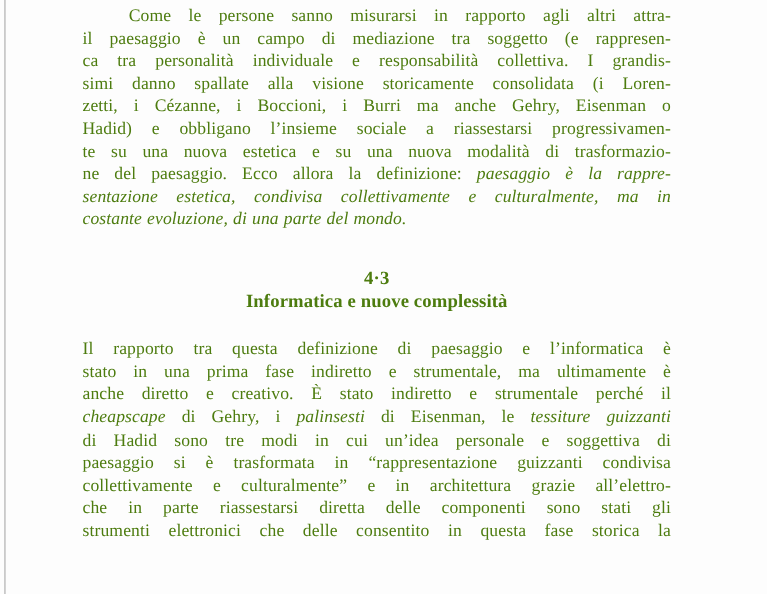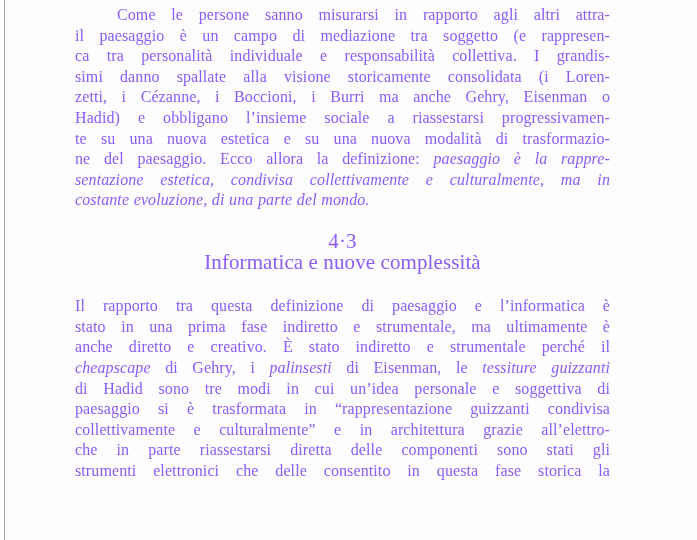--- a/index.html
+++ b/index.html
@@ -6,21 +6,21 @@
   html, body {
     width: 697px; height: 540px;
     background: #fdfdfd;
     overflow: hidden;
   }
   .page {
     position: relative;
     width: 623px; height: 540px;
     background: #fdfdfd;
     font-family: "Liberation Serif", "DejaVu Serif", serif;
-    color: #8b5cf6;
+    color: #4d7c0f;
   }
   .edge-line {
     position: absolute;
     left: 4px; top: 0;
     width: 1px; height: 540px;
     background: #a9a9a9;
   }
   .text-column {
     position: absolute;
     left: 75px; top: 5px;
@@ -31,25 +31,25 @@
   }
   .para .line {
     text-align: justify;
     text-align-last: justify;
     word-spacing: 0.5px;
   }
   .para .line.indent { text-indent: 42px; }
   .para .line.last { text-align-last: left; }
   .it { font-style: italic; }
   .heading {
-    margin-top: 20px;
+    margin-top: 32px;
     margin-bottom: 24px;
     text-align: center;
-    font-weight: normal;
-    font-size: 21px;
+    font-weight: bold;
+    font-size: 17px;
     line-height: 20.6px;
   }
 </style>
 </head>
 <body>
 
 <div class="page">
   <div class="edge-line"></div>
   <div class="text-column">
 

